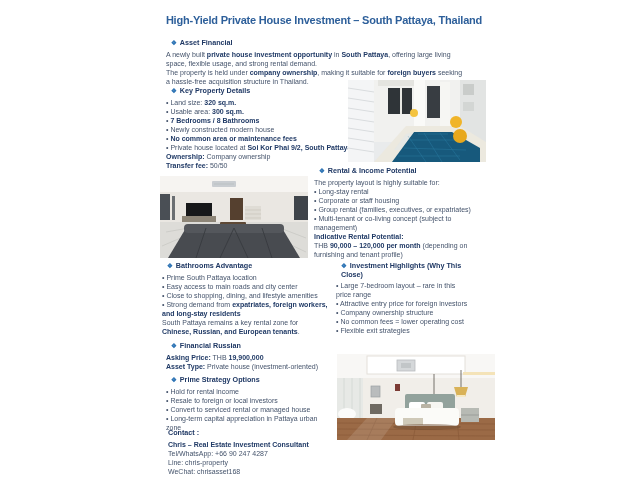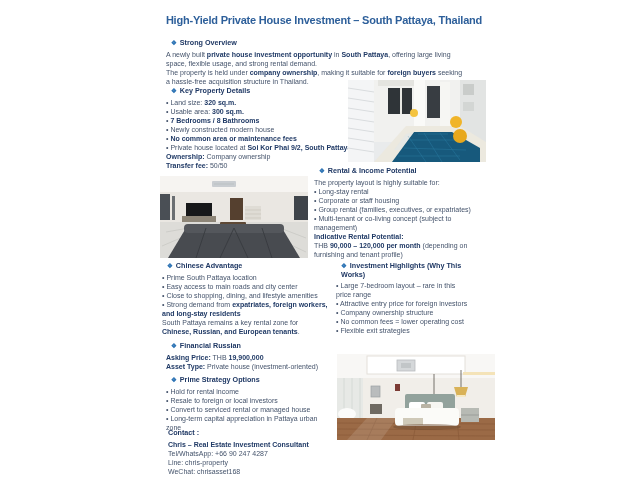--- a/index.html
+++ b/index.html
@@ -23,21 +23,21 @@
   svg{display:block;}
 </style>
 </head>
 <body>
 
 <div class="page">
 
   <div class="title">High-Yield Private House Investment – South Pattaya, Thailand</div>
 
   <section class="sec" style="left:166px;top:39px;width:298px;">
-    <div class="h"><span class="dm">❖</span><span>Strong Overview</span></div>
+    <div class="h"><span class="dm">❖</span><span>Asset Financial</span></div>
     <div>
         <div class="ln">A newly built <b>private house investment opportunity</b> in <b>South Pattaya</b>, offering large living space, flexible usage, and strong rental demand.</div>
         <div class="ln">The property is held under <b>company ownership</b>, making it suitable for <b>foreign buyers</b> seeking a hassle-free acquisition structure in Thailand.</div>
       </div>
   </section>
 
   <section class="sec" style="left:166px;top:87px;width:196px;">
     <div class="h"><span class="dm">❖</span><span>Key Property Details</span></div>
     <div>
         <div class="ln">• Land size: <b>320 sq.m.</b></div>
@@ -141,32 +141,32 @@
         <div class="ln">• Long-stay rental</div>
         <div class="ln">• Corporate or staff housing</div>
         <div class="ln">• Group rental (families, executives, or expatriates)</div>
         <div class="ln">• Multi-tenant or co-living concept (subject to management)</div>
         <div class="ln"><b>Indicative Rental Potential:</b></div>
         <div class="ln">THB <b>90,000 – 120,000 per month</b> (depending on furnishing and tenant profile)</div>
       </div>
   </section>
 
   <section class="sec" style="left:162px;top:262px;width:166px;">
-    <div class="h"><span class="dm">❖</span><span>Chinese Advantage</span></div>
+    <div class="h"><span class="dm">❖</span><span>Bathrooms Advantage</span></div>
     <div>
         <div class="ln">• Prime South Pattaya location</div>
         <div class="ln">• Easy access to main roads and city center</div>
         <div class="ln">• Close to shopping, dining, and lifestyle amenities</div>
         <div class="ln">• Strong demand from <b>expatriates, foreign workers, and long-stay residents</b></div>
         <div class="ln">South Pattaya remains a key rental zone for <b>Chinese, Russian, and European tenants</b>.</div>
       </div>
   </section>
 
   <section class="sec" style="left:336px;top:262px;width:136px;">
-    <div class="h"><span class="dm">❖</span><span>Investment Highlights (Why This Works)</span></div>
+    <div class="h"><span class="dm">❖</span><span>Investment Highlights (Why This Close)</span></div>
     <div>
         <div class="ln">• Large 7-bedroom layout – rare in this price range</div>
         <div class="ln">• Attractive entry price for foreign investors</div>
         <div class="ln">• Company ownership structure</div>
         <div class="ln">• No common fees = lower operating cost</div>
         <div class="ln">• Flexible exit strategies</div>
       </div>
   </section>
 
   <section class="sec" style="left:166px;top:342px;width:178px;">

